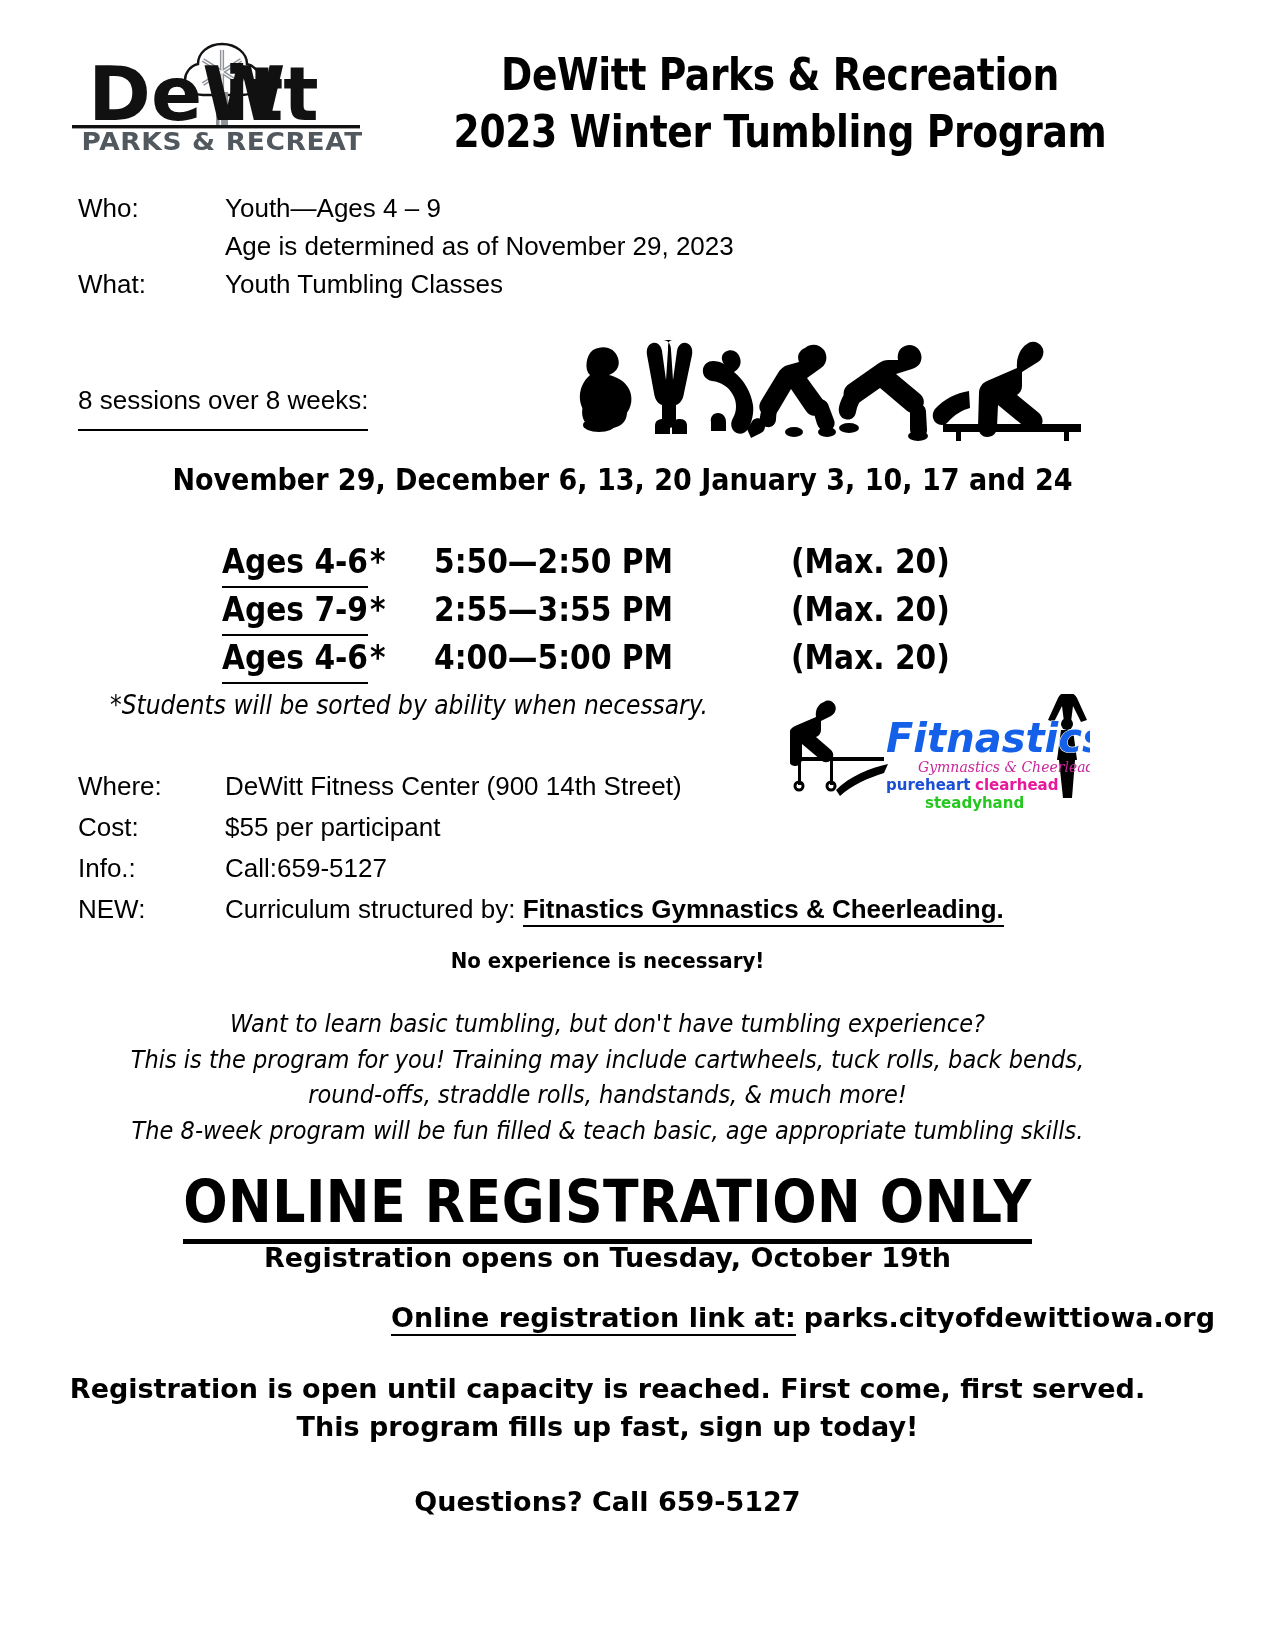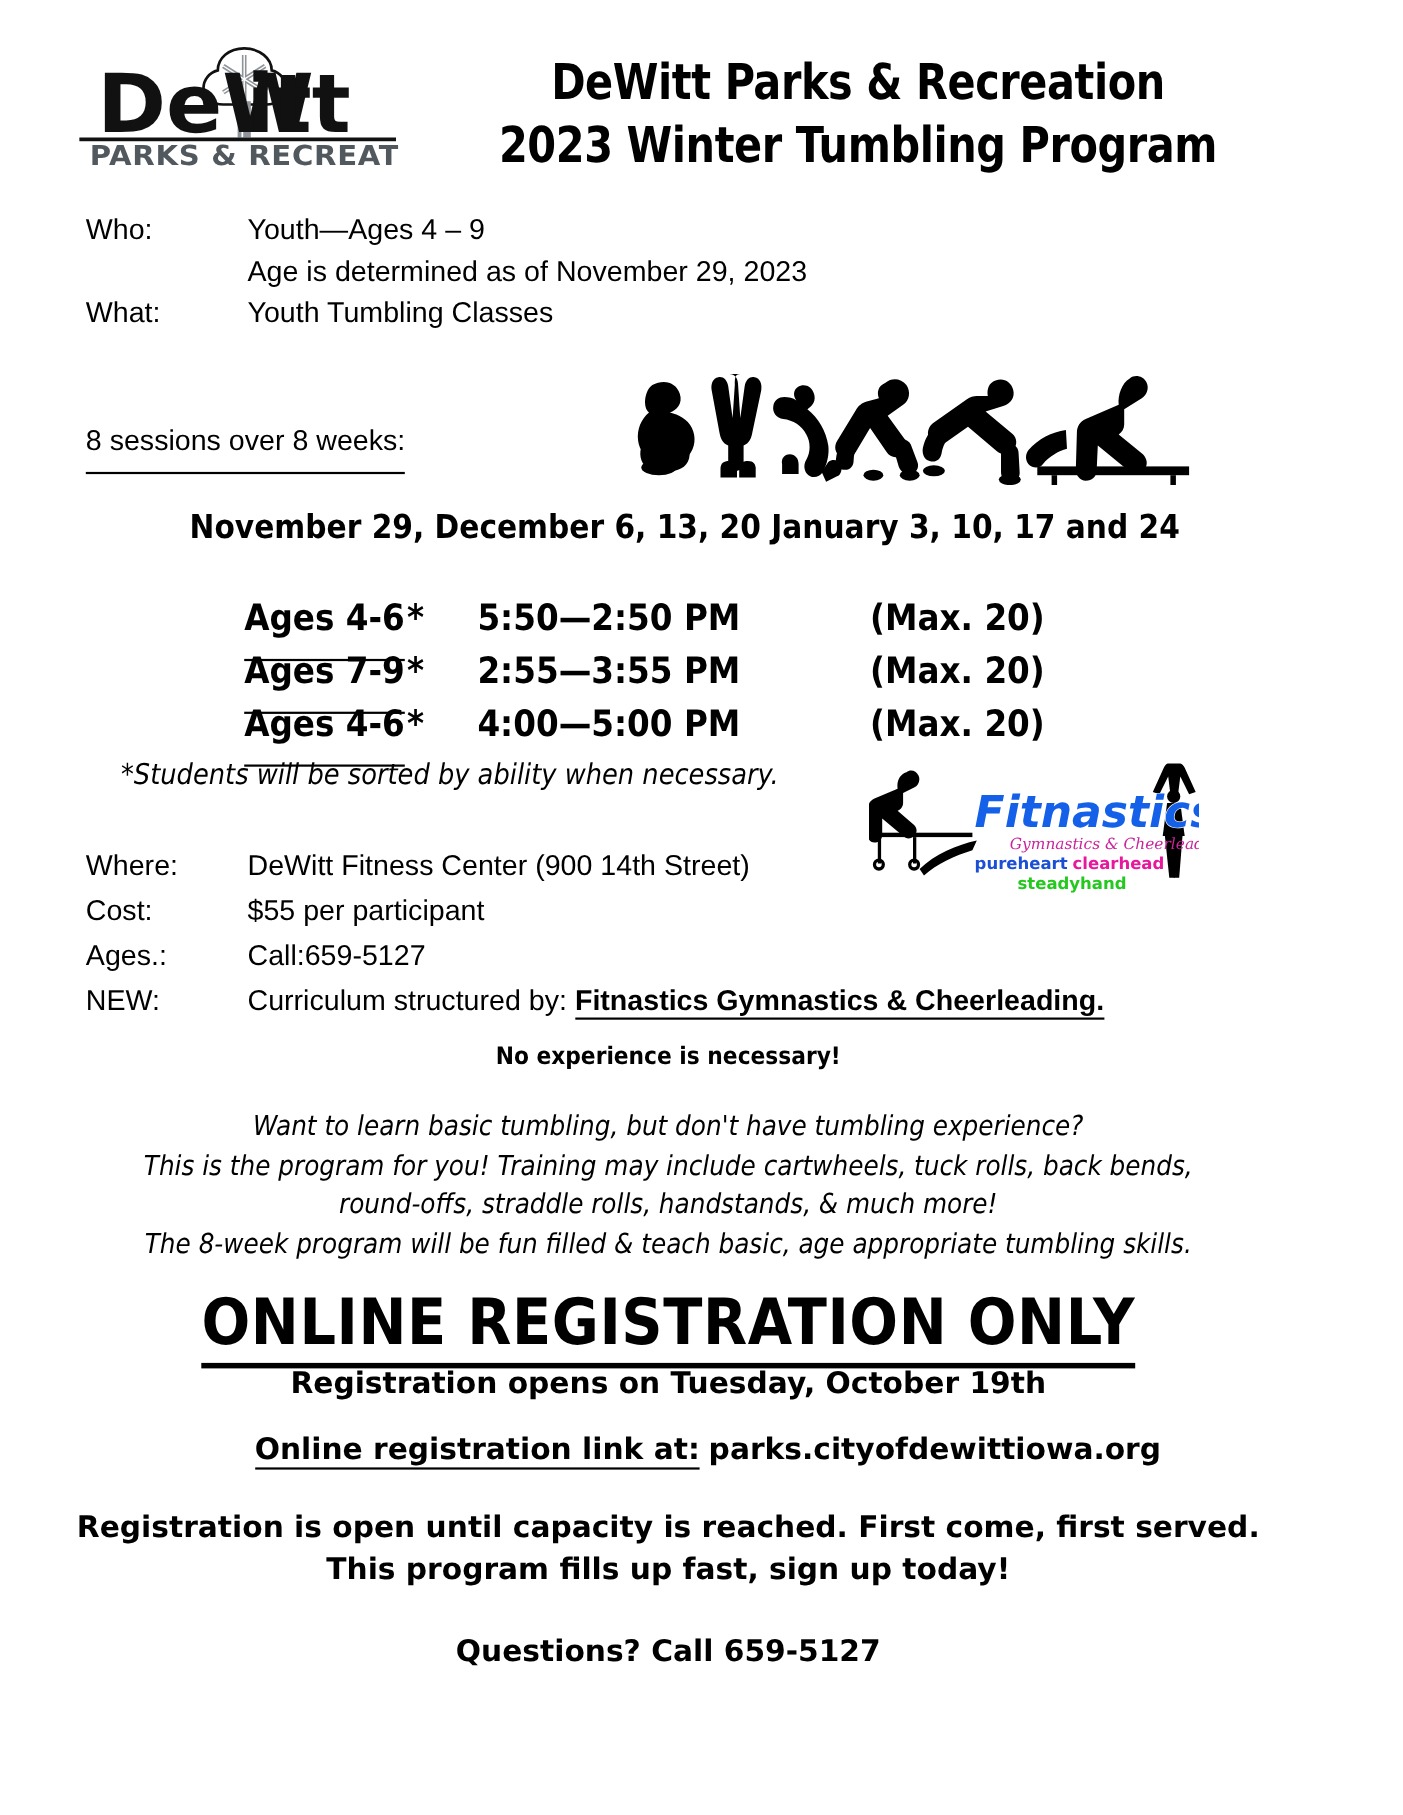--- a/index.html
+++ b/index.html
@@ -119,21 +119,21 @@
     align-items: baseline;
     height: 48px;
   }
   .sched-ages {
     flex: 0 0 212px;
     white-space: nowrap;
   }
   .sched-ages u {
     text-decoration: none;
     border-bottom: 2.5px solid #000;
-    padding-bottom: 18px;
+    padding-bottom: 5px;
   }
   .sched-ages .star { margin-left: 2px; }
   .sched-time {
     flex: 0 0 357px;
     white-space: nowrap;
   }
   .sched-max { white-space: nowrap; }
 
   .sched-note {
     position: absolute;
@@ -227,25 +227,24 @@
     font-family: "DejaVu Sans", sans-serif;
     font-weight: bold;
     font-size: 27px;
   }
 
   .reg-link {
     position: absolute;
     left: 0;
     top: 1302px;
     width: 1215px;
-    text-align: center;
+    text-align: right;
     font-family: "DejaVu Sans", sans-serif;
     font-weight: bold;
     font-size: 27px;
-    margin-left: 36px;
   }
   .reg-link .u {
     border-bottom: 2.5px solid #000;
     padding-bottom: 1px;
   }
 
   .reg-capacity {
     position: absolute;
     left: 0;
     top: 1370px;
@@ -455,21 +454,21 @@
   <div class="details-block">
     <div class="details-row">
       <div class="details-label">Where:</div>
       <div class="details-value">DeWitt Fitness Center (900 14th Street)</div>
     </div>
     <div class="details-row">
       <div class="details-label">Cost:</div>
       <div class="details-value">$55 per participant</div>
     </div>
     <div class="details-row">
-      <div class="details-label">Ages.:</div>
+      <div class="details-label">Info.:</div>
       <div class="details-value">Call:659-5127</div>
     </div>
     <div class="details-row">
       <div class="details-label">NEW:</div>
       <div class="details-value"><span>Curriculum structured by: </span><b class="underlined">Fitnastics Gymnastics &amp; Cheerleading.</b></div>
     </div>
   </div>
 
   <div class="no-exp">No experience is necessary!</div>
 

